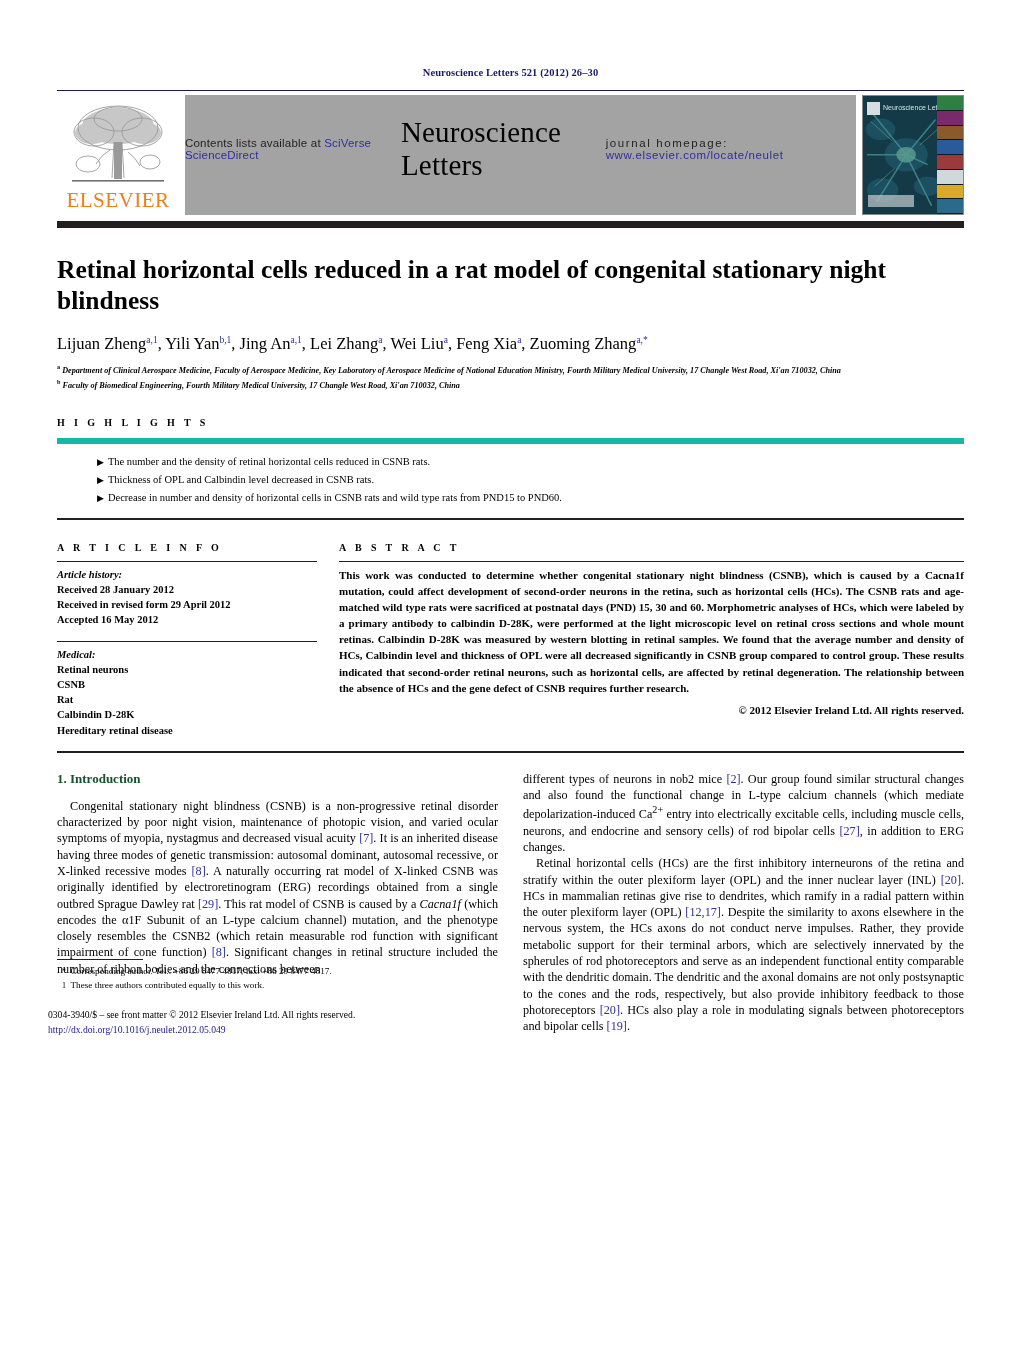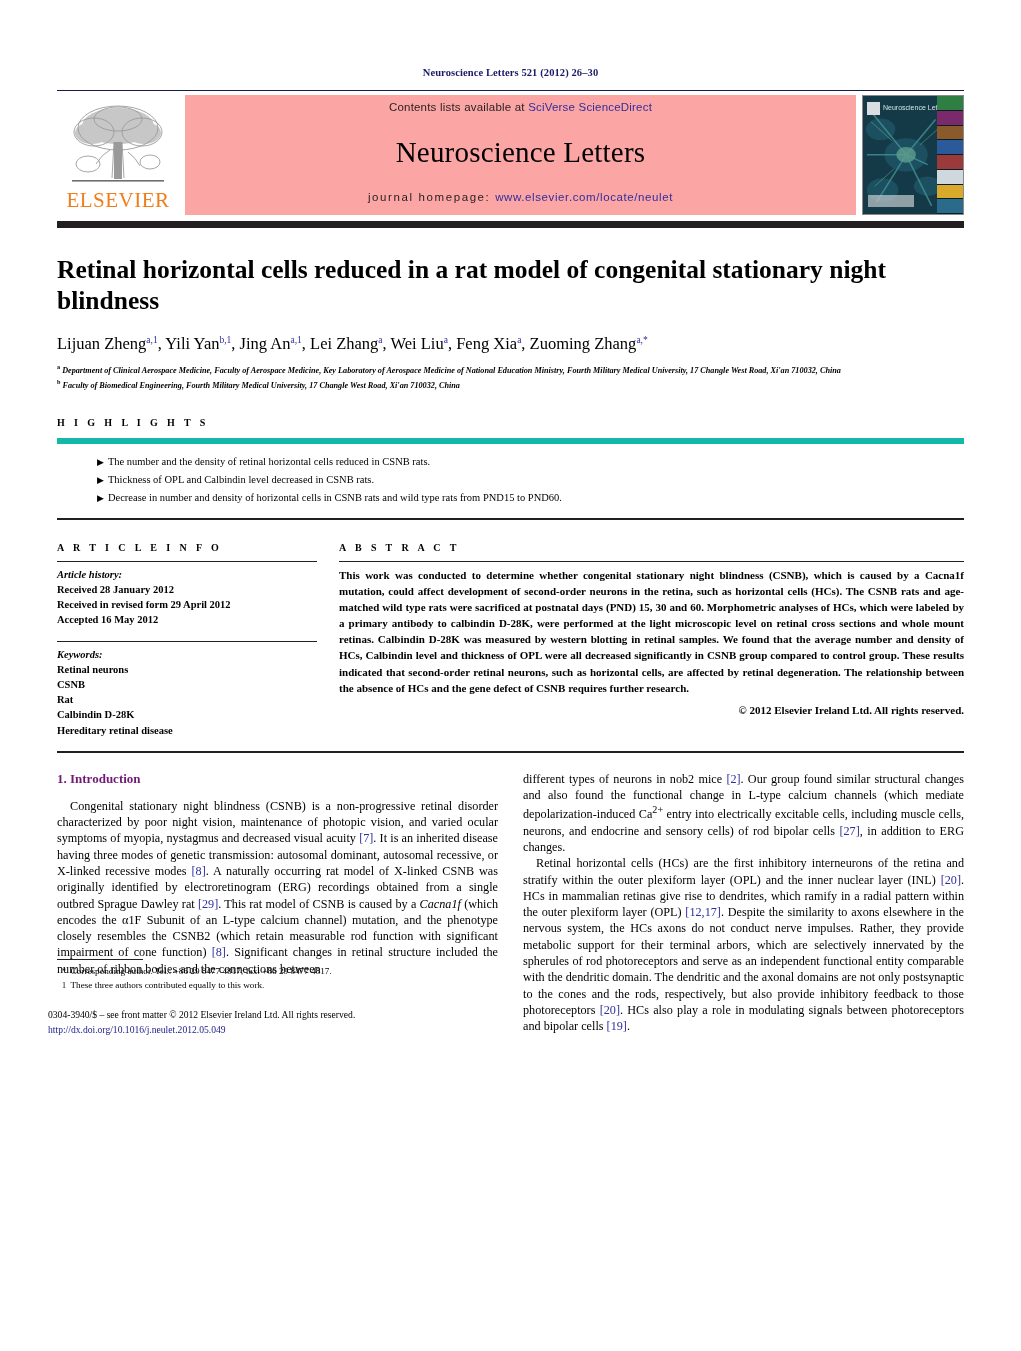--- a/index.html
+++ b/index.html
@@ -37,25 +37,25 @@
   }
   .els-tree { width:104px; height:88px; }
   .els-word {
     font-family:"Liberation Serif", serif;
     font-size:21px; letter-spacing:0.5px;
     color:#ef7d1a; line-height:1;
   }
 
   .mast-center {
     flex:1 1 auto;
-    background:#fca5a5;
+    background:#a3a3a3;
     margin:0 6px 0 6px;
-    display:flex; flex-direction:column;
+    display:flex; flex-direction:row;
     align-items:center; justify-content:space-between;
-    padding:6px 0 12px 0;
+    padding:0 0 12px 0;
   }
   .contents-line {
     font-family:"Liberation Sans", sans-serif;
     font-size:11.5px; color:#231f20; letter-spacing:0.2px;
   }
   .contents-line .lnk { color:#2e2e9e; }
   .journal-name {
     font-family:"Liberation Serif", serif;
     font-size:29px; color:#000; letter-spacing:0.2px;
   }
@@ -154,21 +154,21 @@
     font-weight:bold; font-size:11px; color:#000;
   }
   .rule-med2 { border-top:2.4px solid #231f20; margin-top:13px; }
 
   
   .body-cols { display:flex; margin-top:18px; gap:25px; }
   .bcol { flex:1 1 0; }
   .h2 {
     font-family:"Liberation Serif", serif;
     font-weight:bold; font-size:13px;
-    margin:0 0 11px 0; color:#701a75;
+    margin:0 0 11px 0; color:#14532d;
   }
   .para {
     font-family:"Liberation Serif", serif;
     font-size:12.2px; line-height:1.335;
     text-align:justify; color:#000;
     margin:0;
   }
   .para.ind { text-indent:13px; }
   .ref { color:#2e2e9e; }
   .it { font-style:italic; }
@@ -308,21 +308,21 @@
           <div class="info-head">Article history:</div>
           <div id="hist-list">
               <div>Received 28 January 2012</div>
               <div>Received in revised form 29 April 2012</div>
               <div>Accepted 16 May 2012</div>
             </div>
         </div>
       </div>
       <div class="blk-rule2">
         <div class="info-text">
-          <div class="info-head">Keywords:</div>
+          <div class="info-head">Medical:</div>
           <div id="kw-list">
               <div>Retinal neurons</div>
               <div>CSNB</div>
               <div>Rat</div>
               <div>Calbindin D-28K</div>
               <div>Hereditary retinal disease</div>
             </div>
         </div>
       </div>
     </div>

